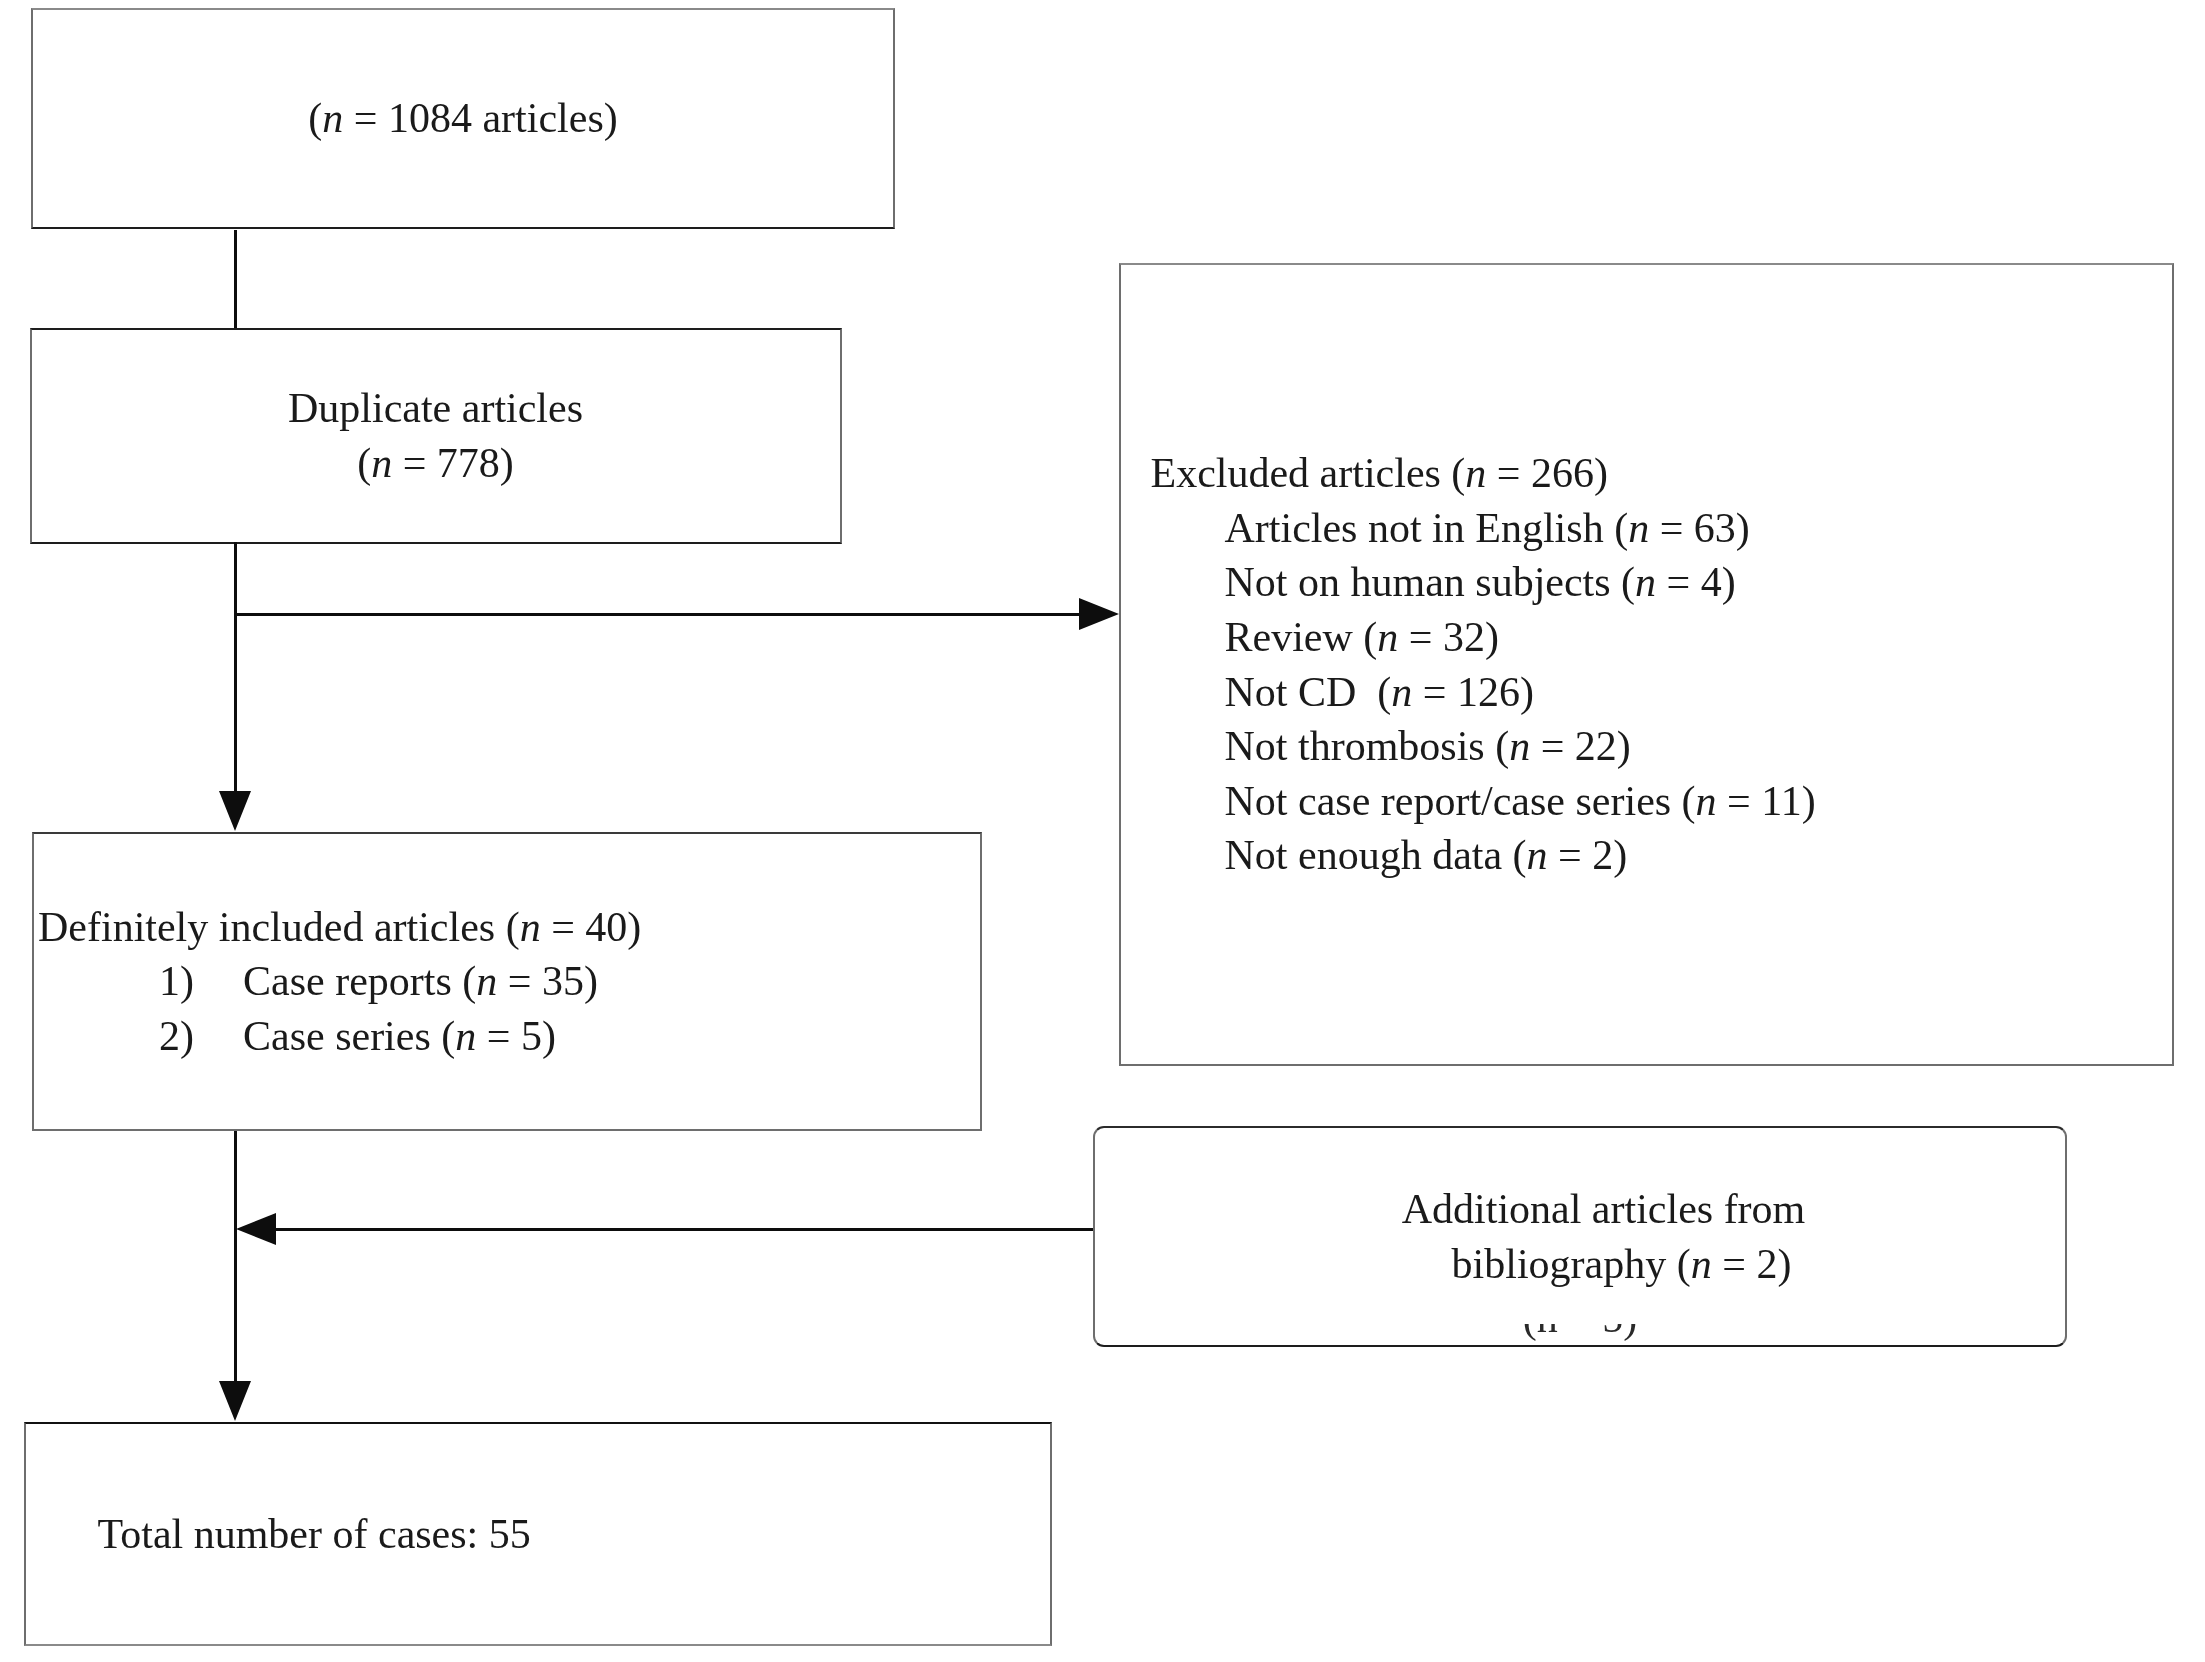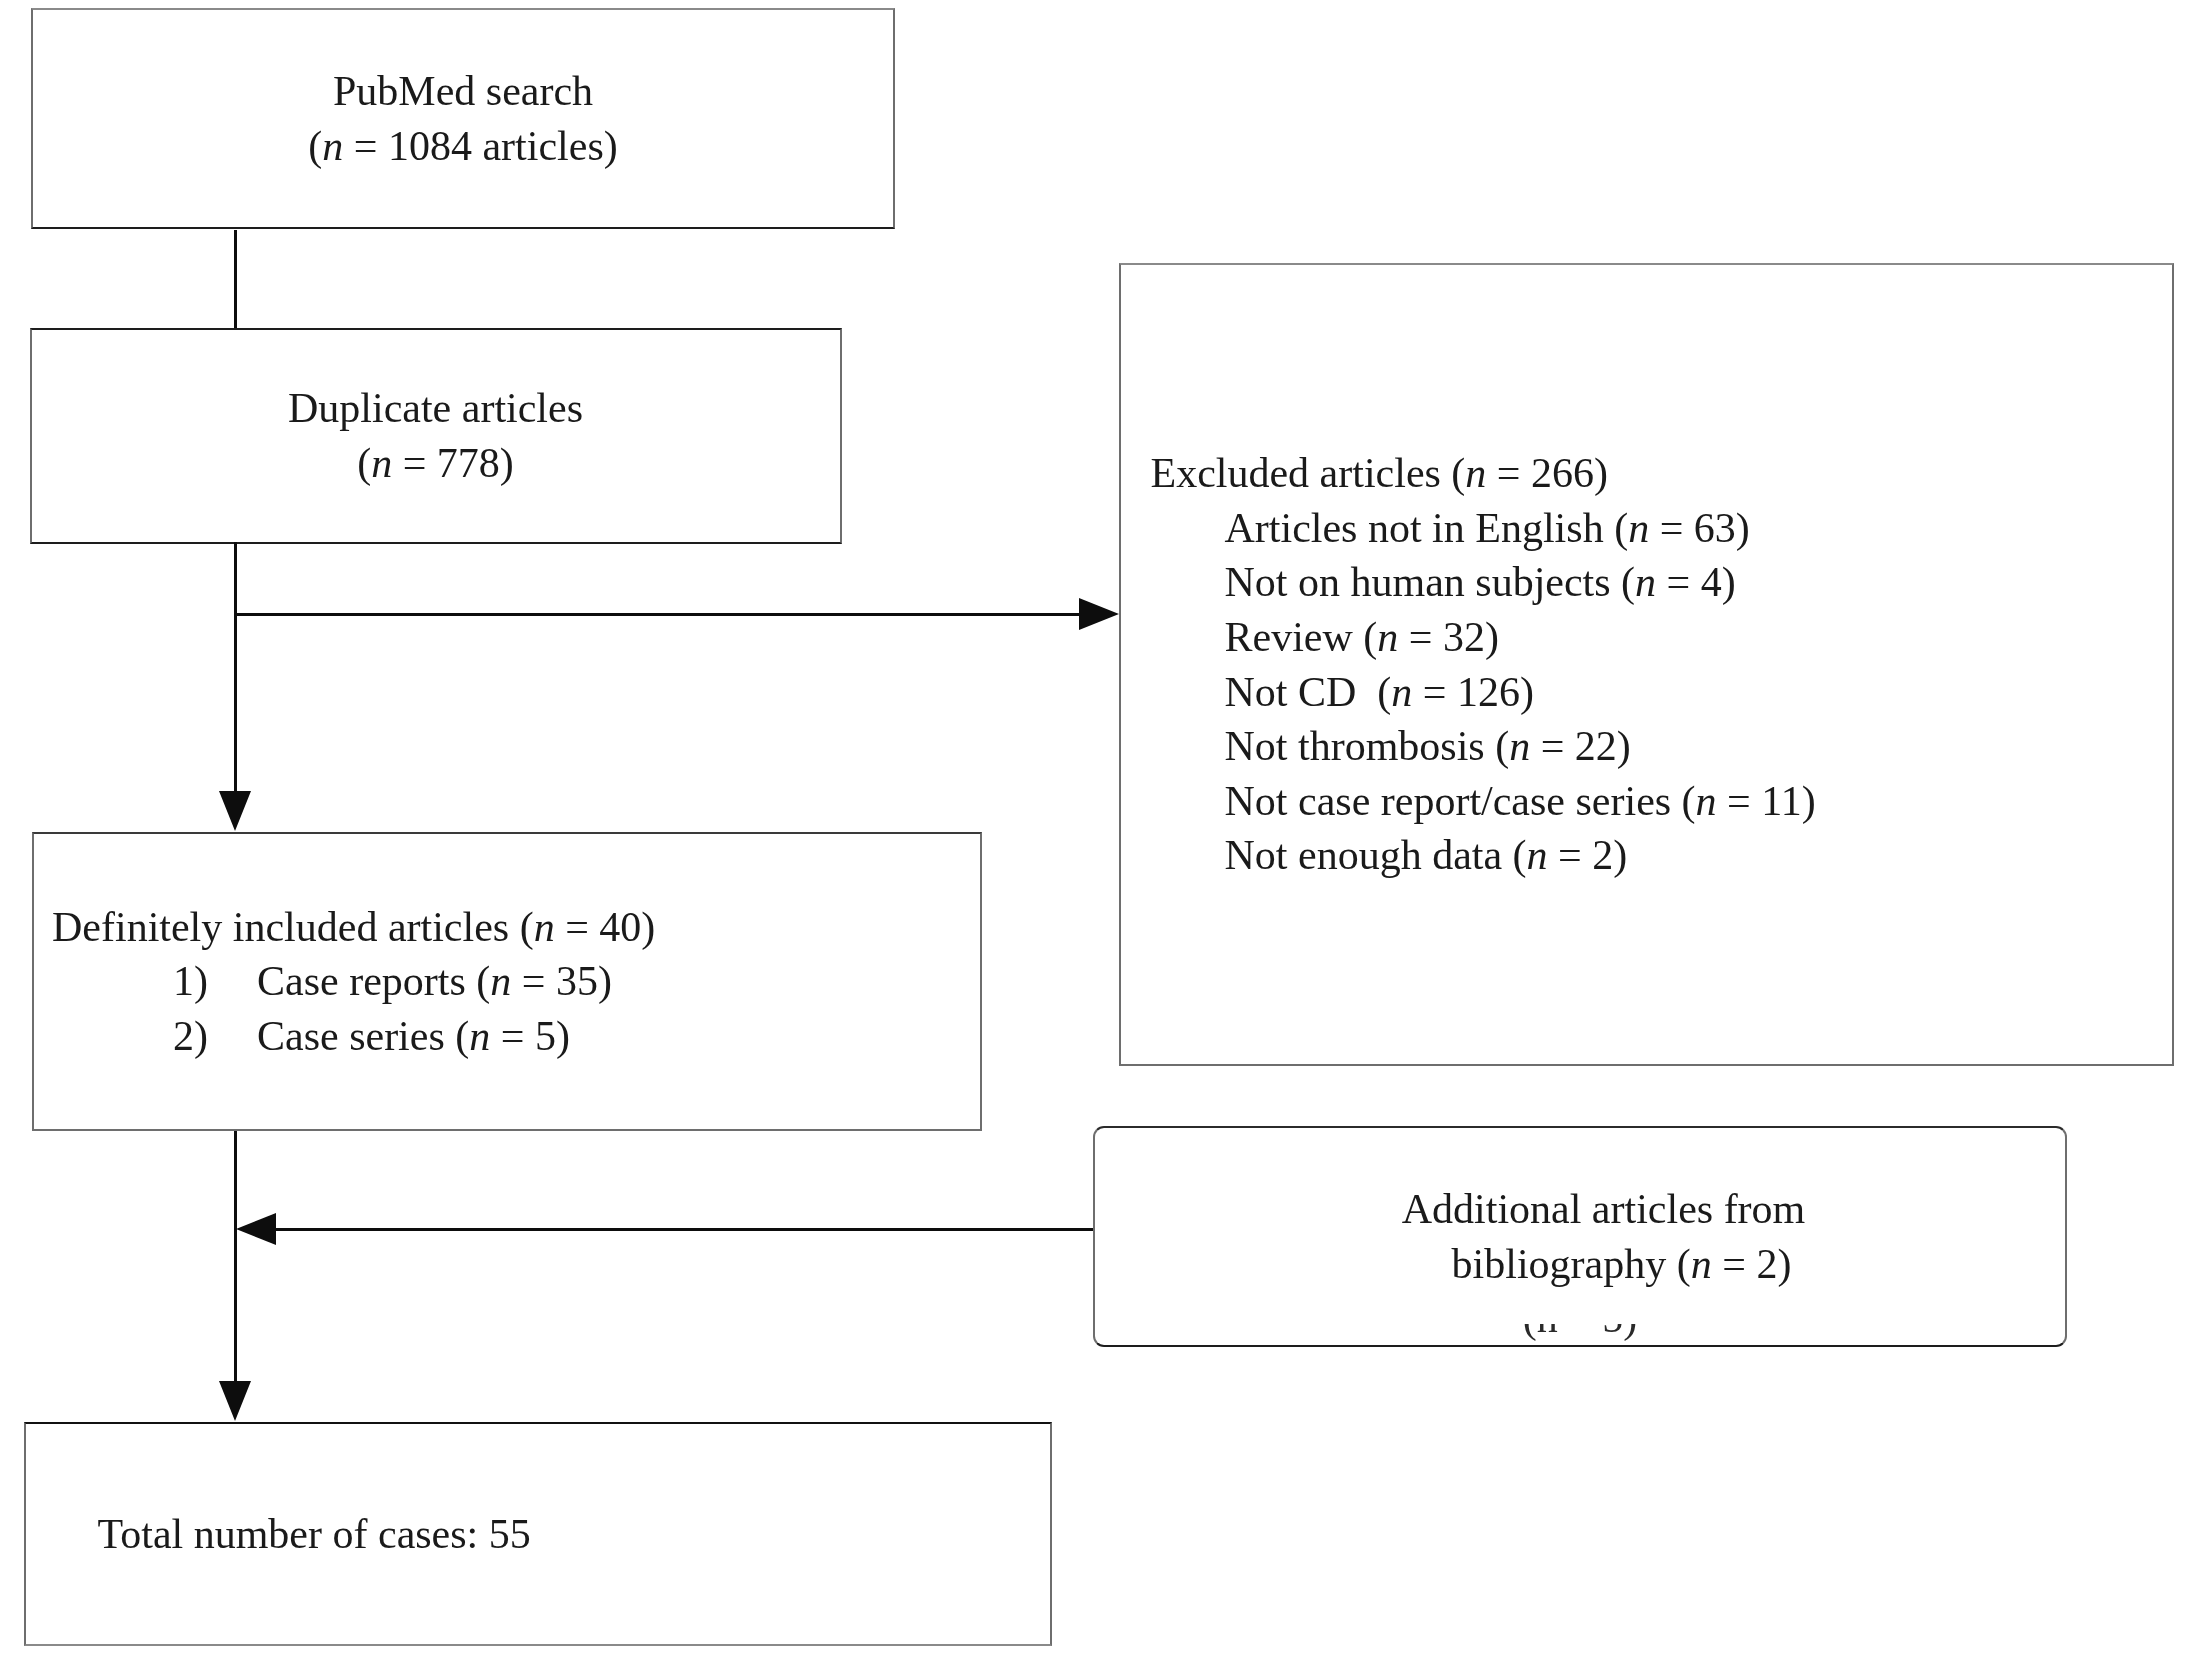--- a/index.html
+++ b/index.html
@@ -47,21 +47,21 @@
 
   
   #box-pubmed        { left: 31px;   top: 8px;   width: 864px; height: 221px; }
   #box-duplicate     { left: 29.5px;   top: 328px;  width: 812px; height: 216px; }
   #box-excluded      { left: 1119px; top: 263px;  width: 1055px; height: 803px; }
   #box-included      { left: 32px;   top: 832px; width: 950px; height: 299px; }
   #box-biblio        { left: 1093px; top: 1126px; width: 974px; height: 221px; border-radius: 11px; }
   #box-total         { left: 23.5px;   top: 1422px; width: 1028px; height: 224px; }
 
   #box-excluded .pad   { padding-left: 29.5px; padding-right: 13.4px; }
-  #box-included .pad   { padding-left: 18px; padding-right: 10.7px; }
+  #box-included .pad   { padding-left: 4px; padding-right: 10.7px; }
   #box-total .pad      { padding-left: 72px; }
   #box-biblio .pad     { padding-left: 47px; }
 
   .indent1 { padding-left: 74px; }
   .indent-num { padding-left: 121px; }
   .biblio-line2 { padding-left: 36px; }
 
   
   .ghost {
     position: absolute;
@@ -106,21 +106,20 @@
     border-right: 40px solid #0d0d0d;
   }
 </style>
 </head>
 <body>
 
 <div id="stage">
 
   <div class="box top-gray bottom-dark" id="box-pubmed">
     <div class="pad">
-      <div class="ln center">PubMed search</div>
       <div class="ln center"><span>(</span><span class="it">n</span><span> = 1084 articles)</span></div>
     </div>
   </div>
 
   <div class="vline" style="left:234px; top:230px; height:99px;"></div>
 
   <div class="box bottom-dark" id="box-duplicate" style="border-top-color:#1d1d1d;">
     <div class="pad">
       <div class="ln center">Duplicate articles</div>
       <div class="ln center"><span>(</span><span class="it">n</span><span> = 778)</span></div>

